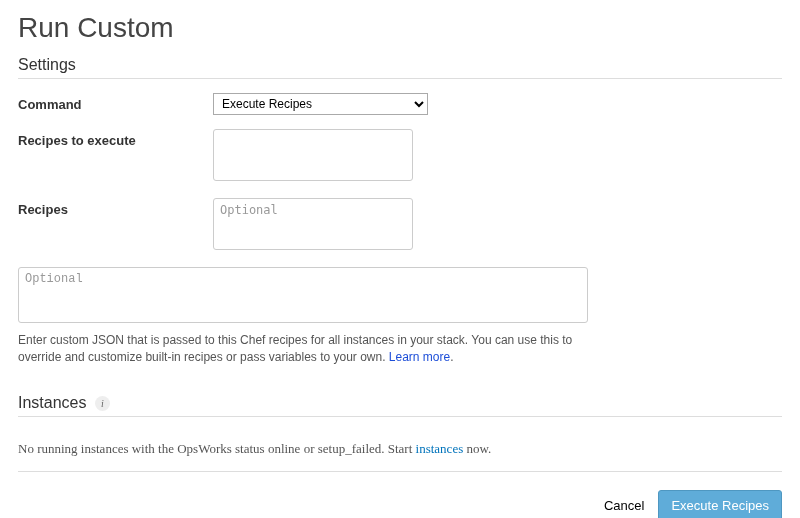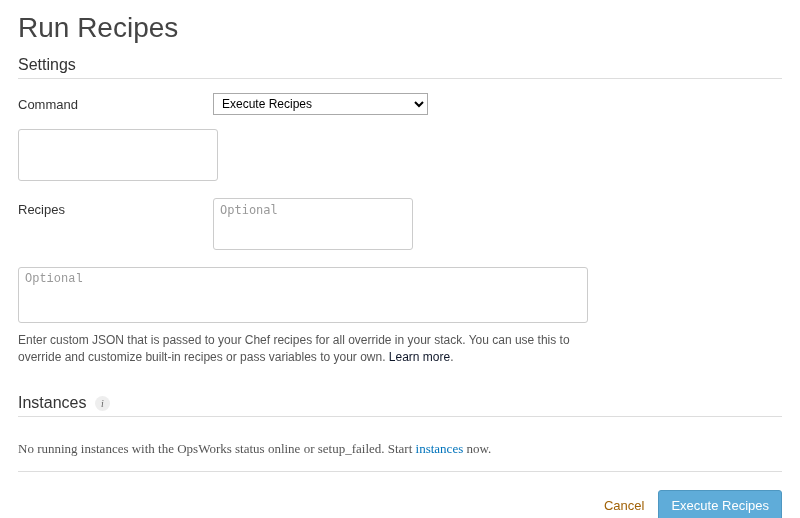--- a/index.html
+++ b/index.html
@@ -45,21 +45,21 @@
       vertical-align: middle;
     }
     .form-row {
       display: flex;
       align-items: flex-start;
       margin-bottom: 14px;
     }
     .form-label {
       width: 195px;
       flex-shrink: 0;
-      font-weight: normal;
+      font-weight: bold;
       color: #333;
       padding-top: 4px;
       font-size: 13px;
     }
     .form-control {
       flex: 1;
     }
     select.cmd-select {
       width: 215px;
       height: 22px;
@@ -99,21 +99,21 @@
     }
     .help-text {
       font-size: 12px;
       color: #555;
       margin-top: 6px;
       line-height: 1.4;
       width: 570px;
       max-width: 100%;
     }
     .help-text a {
-      color: #0f172a;
+      color: #1d4ed8;
       text-decoration: none;
     }
     .instances-msg {
       font-size: 13px;
       color: #555;
       padding: 10px 0 14px 0;
       border-bottom: 1px solid #ddd;
       font-family: Liberation Serif, serif;
     }
     .instances-msg a {
@@ -121,73 +121,74 @@
       text-decoration: none;
     }
     .footer-actions {
       display: flex;
       justify-content: flex-end;
       align-items: center;
       gap: 14px;
       margin-top: 18px;
     }
     .cancel-link {
-      color: #a16207;
+      color: #000000;
       text-decoration: none;
       font-size: 13px;
     }
     .primary-btn {
       background: #4ea4d5;
       color: #fff;
       border: 1px solid #3b8cbb;
       border-radius: 3px;
       padding: 7px 12px;
       font-size: 13px;
       cursor: pointer;
       opacity: 0.9;
     }
     .settings-block {
       margin-bottom: 28px;
     }
   </style>
 </head>
 <body>
 
-<h1 class="page-title">Run Recipes</h1>
+<h1 class="page-title">Run Custom</h1>
 
 <div class="settings-block">
   <div class="section-header">Settings</div>
 
   <div class="form-row">
     <div class="form-label">Command</div>
     <div class="form-control">
       <select class="cmd-select">
         <option>Execute Recipes</option>
       </select>
     </div>
   </div>
 
   <div class="form-row">
+    <div class="form-label">Recipes to execute</div>
     <div class="form-control">
       <textarea class="small-ta" style=""></textarea>
     </div>
   </div>
 
   <div class="form-row">
     <div class="form-label">Recipes</div>
     <div class="form-control">
       <textarea class="small-ta" placeholder="Optional" style=""></textarea>
     </div>
   </div>
 
   <div class="form-row">
     <div class="form-control">
       <textarea class="wide-ta" placeholder="Optional" style=""></textarea>
       <div class="help-text">
-        <span>Enter custom JSON that is passed to your Chef recipes for all override in your stack. You can use this to override and customize built-in recipes or pass variables to your own. </span><a href="#">Learn more</a><span>.</span>
+        <span>Enter custom JSON that is passed to this Chef recipes for all instances in your stack. You can use this to override and customize built-in recipes or pass variables to your own. </span><a href="#">Learn more</a><span>.</span>
       </div>
     </div>
   </div>
 </div>
 
 <div class="section-header">
   <span>Instances</span>
   <span class="info-icon">i</span>
 </div>
 

